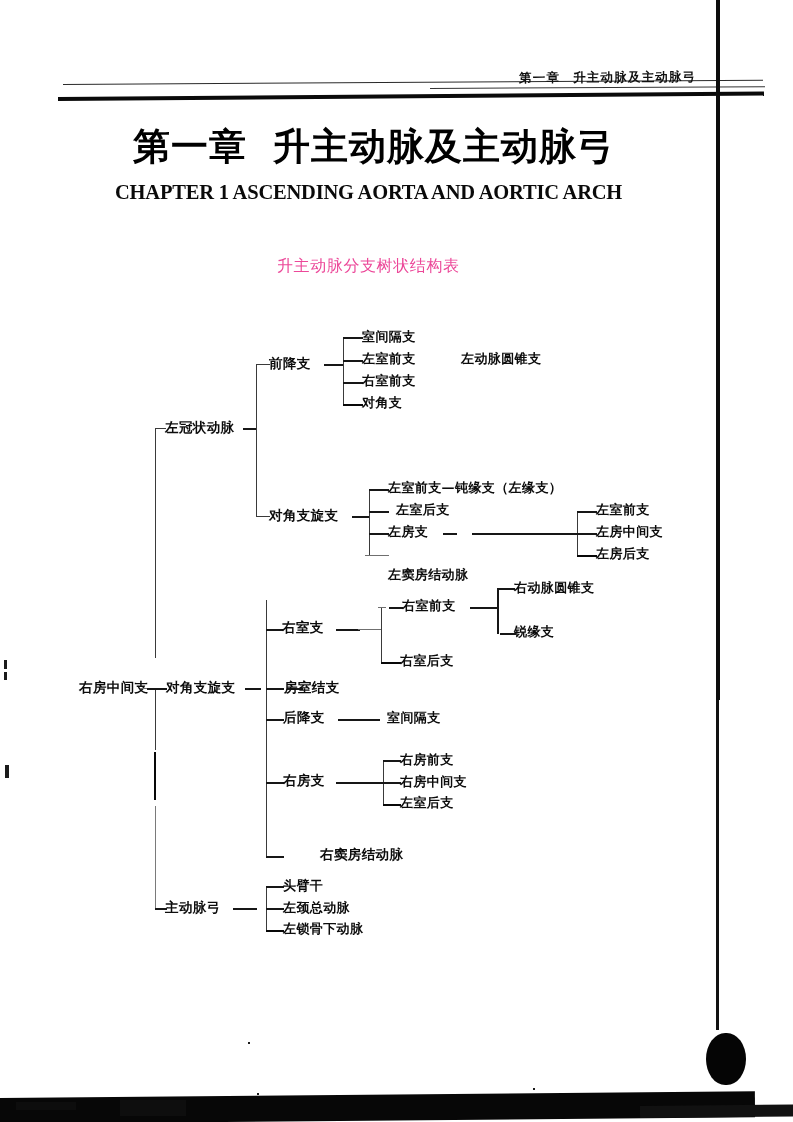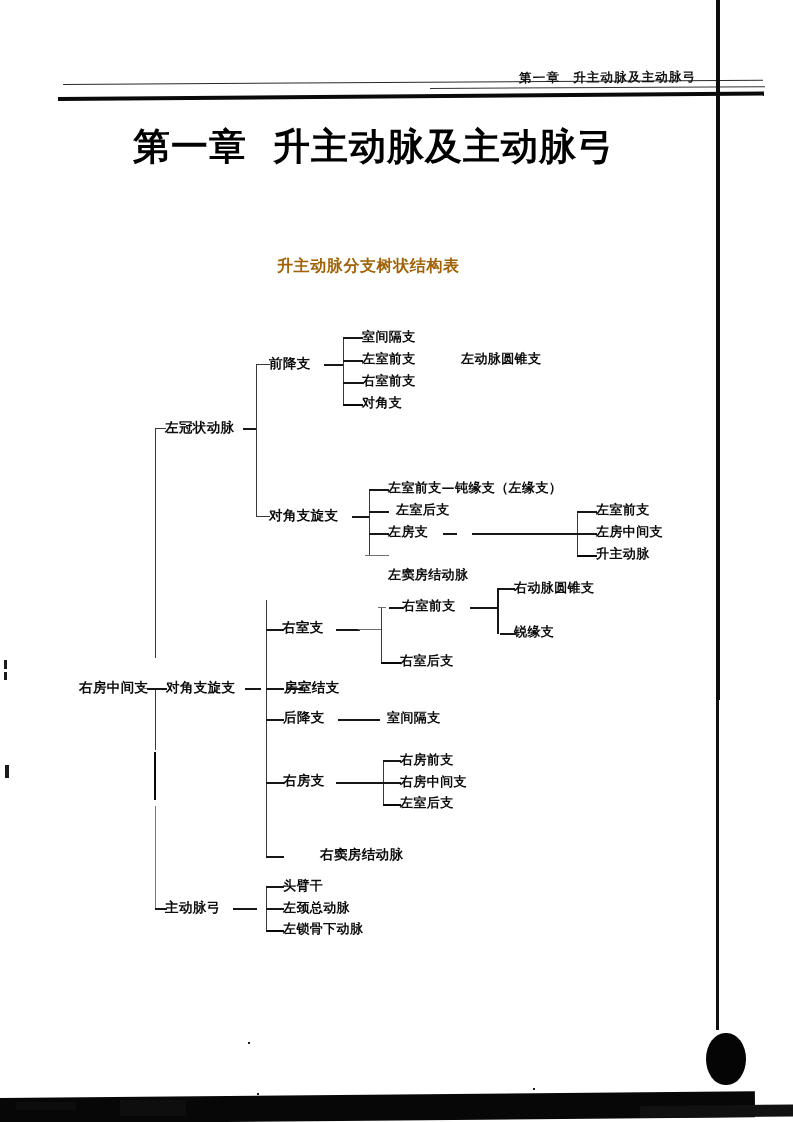--- a/index.html
+++ b/index.html
@@ -38,22 +38,22 @@
     position:absolute;left:133px;top:122px;font-size:37px;font-weight:bold;
     letter-spacing:1px;color:#000;white-space:nowrap;
   }
   .chapter-title .gap{display:inline-block;width:26px;}
   .chapter-title-en{
     position:absolute;left:115px;top:181px;font-size:20.5px;font-weight:bold;
     font-family:"Liberation Serif","DejaVu Serif",serif;letter-spacing:-0.2px;
     color:#0a0a0a;white-space:nowrap;
   }
   .subtitle{
-    position:absolute;left:277px;top:256px;font-size:16px;font-weight:bold;
-    letter-spacing:.6px;color:#a16207;white-space:nowrap;
+    position:absolute;left:277px;top:256px;font-size:16px;font-weight:normal;
+    letter-spacing:.6px;color:#ec4899;white-space:nowrap;
   }
 
   
   .tree{position:absolute;inset:0;}
   .node{
     position:absolute;font-size:13.5px;font-weight:bold;white-space:nowrap;
     color:#0c0c0c;letter-spacing:.4px;line-height:1;
   }
   .node.sm{font-size:13px;}
   .ln-h{position:absolute;height:1.6px;background:#171717;}
@@ -88,20 +88,21 @@
   <div class="smudge" style="left:16px;top:1102px;width:60px;height:8px;opacity:.5;"></div>
   <div class="smudge" style="left:120px;top:1100px;width:66px;height:16px;opacity:.6;"></div>
 
   <div class="running-head">
     <span>第一章</span><span class="gap"></span><span>升主动脉及主动脉弓</span>
   </div>
 
   <div class="chapter-title">
     <span>第一章</span><span class="gap"></span><span>升主动脉及主动脉弓</span>
   </div>
+  <div class="chapter-title-en">CHAPTER 1   ASCENDING AORTA AND AORTIC ARCH</div>
   <div class="subtitle">升主动脉分支树状结构表</div>
 
   <div class="tree">
 
     <div class="node" style="left:79px;top:681px;">右房中间支</div>
     <div class="ln-h faint" style="left:140px;top:688px;width:12px;"></div>
     <div class="ln-h" style="left:147px;top:688px;width:12px;"></div>
 
     <div class="ln-v thin" style="left:155px;top:428px;height:230px;"></div>
     <div class="ln-v thin" style="left:155px;top:690px;height:60px;"></div>
@@ -152,21 +153,21 @@
     <div class="ln-h" style="left:472px;top:533px;width:106px;"></div>
     <div class="ln-v thin" style="left:577px;top:511px;height:44px;"></div>
 
     <div class="ln-h" style="left:577px;top:511px;width:20px;"></div>
     <div class="node sm" style="left:596px;top:503px;">左室前支</div>
 
     <div class="ln-h" style="left:577px;top:533px;width:20px;"></div>
     <div class="node sm" style="left:596px;top:525px;">左房中间支</div>
 
     <div class="ln-h bold" style="left:577px;top:555px;width:20px;"></div>
-    <div class="node sm" style="left:596px;top:547px;">升主动脉</div>
+    <div class="node sm" style="left:596px;top:547px;">左房后支</div>
 
     <div class="ln-h" style="left:155px;top:688px;width:12px;"></div>
     <div class="node" style="left:166px;top:681px;">对角支旋支</div>
     <div class="ln-h" style="left:245px;top:688px;width:16px;"></div>
     <div class="ln-v thin" style="left:266px;top:600px;height:256px;"></div>
 
     <div class="ln-h" style="left:266px;top:629px;width:17px;"></div>
     <div class="node" style="left:282px;top:621px;">右室支</div>
     <div class="ln-h" style="left:336px;top:629px;width:24px;"></div>
     <div class="ln-h faint" style="left:358px;top:629px;width:24px;"></div>

